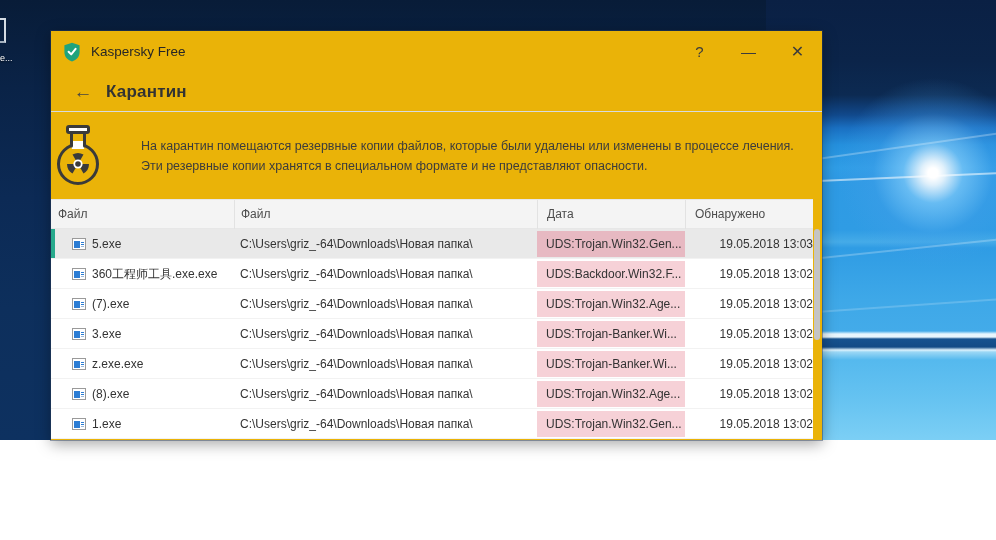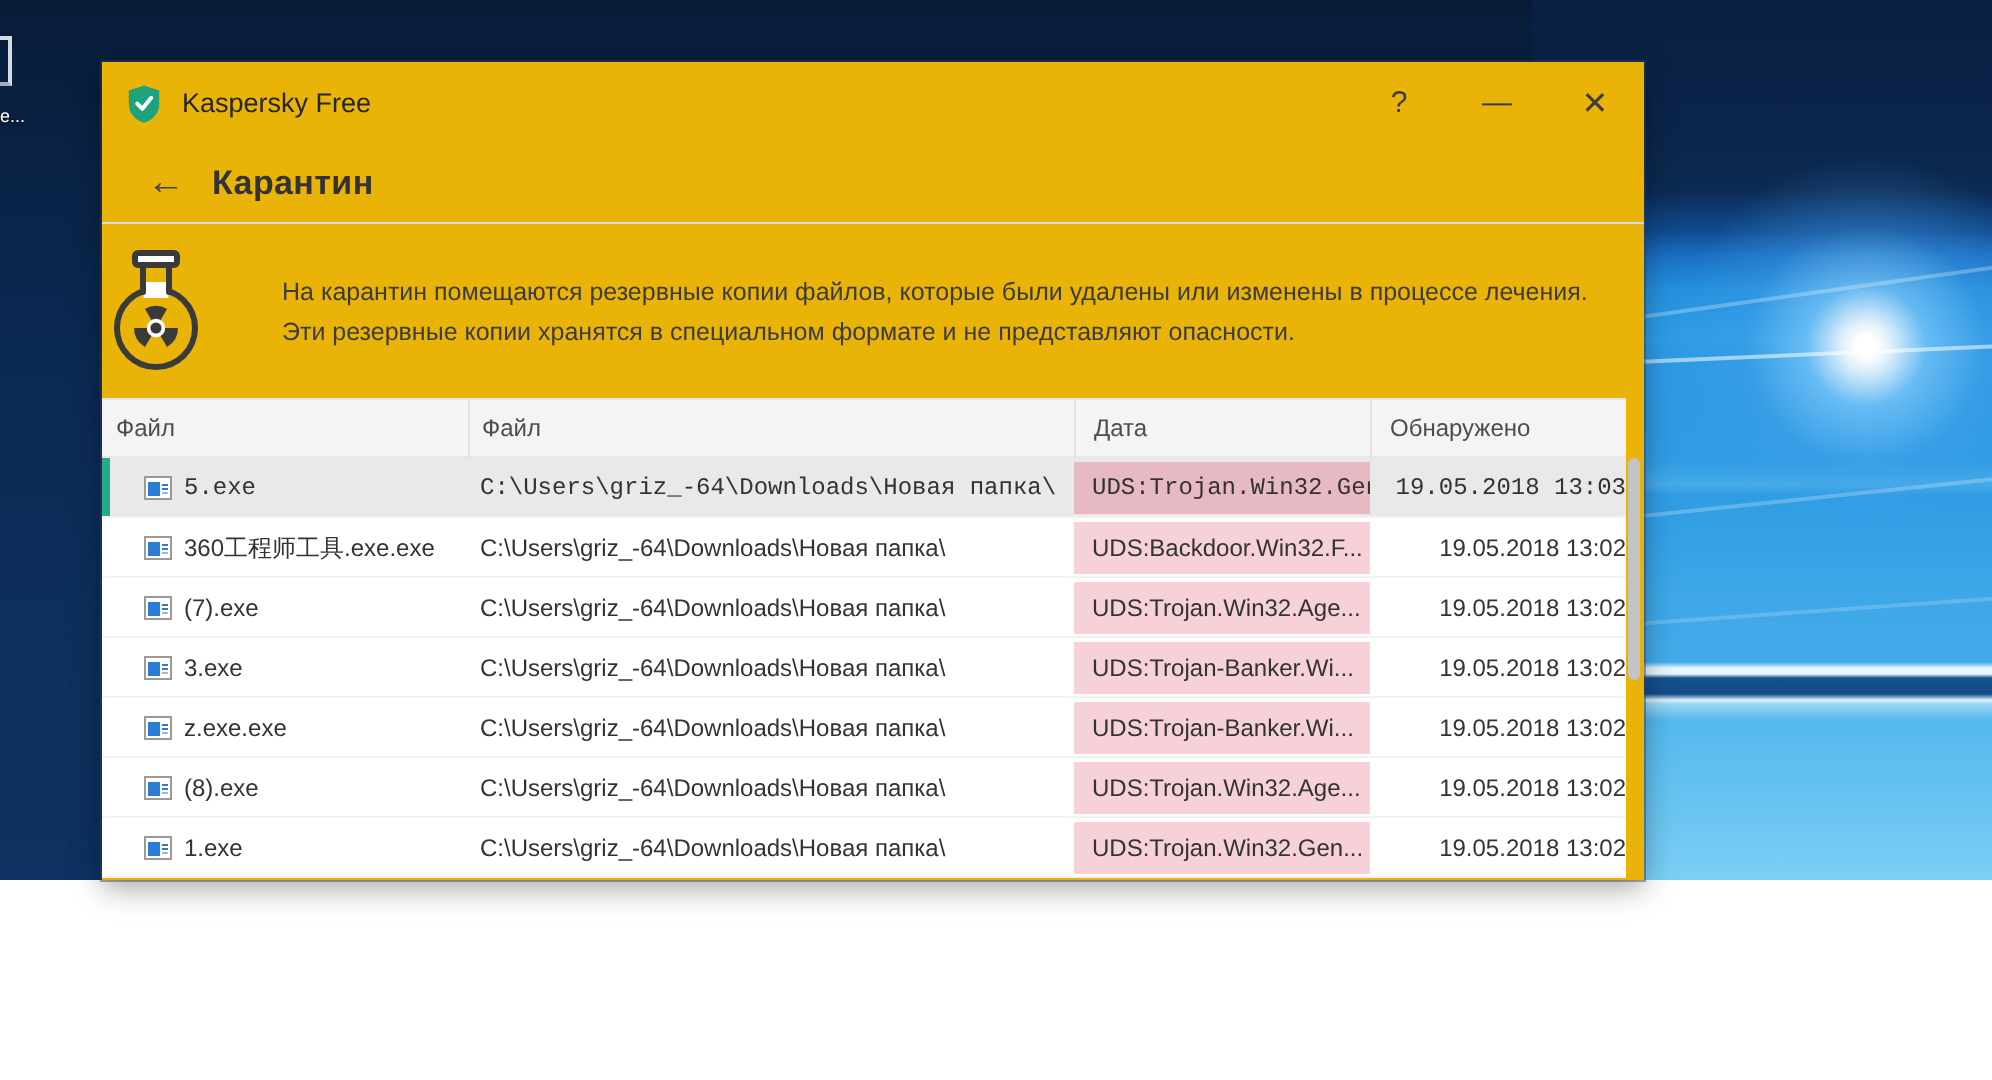--- a/index.html
+++ b/index.html
@@ -59,21 +59,21 @@
     background:#f4f4f4; border-top:1px solid #e7e7e7; border-bottom:1px solid #e7e7e7; align-items:center; }
   .thead .th { font-size:12px; color:#4d4d4d; padding-left:7px; height:30px; line-height:29px; }
   .thead .th + .th { border-left:1px solid #e2e2e2; padding-left:7px; }
   .thead .th:nth-child(2) { padding-left:6px; }
   .thead .th:nth-child(3) { padding-left:9px; }
   .thead .th:nth-child(4) { padding-left:9px; }
 
   .tbody { position:relative; width:762px; }
   .trow { position:relative; display:grid; grid-template-columns:183px 303px 148px 1fr; height:30px;
     align-items:center; border-bottom:1px solid #f2f2f2; background:#ffffff; font-size:12px; color:#333; }
-  .trow.selected { background:#e9e9e9;font-family:Liberation Mono, monospace; }
+  .trow.selected { background:#e9e9e9; }
   .trow.selected::before { content:""; position:absolute; left:0; top:0; width:4px; height:100%; background:#27a98c; }
   .cell-file { display:flex; align-items:center; padding-left:21px; overflow:hidden; white-space:nowrap; }
   .file-ico { width:14px; height:12px; border:1px solid #9a9a9a; background:#ffffff; margin-right:6px; flex:0 0 auto; position:relative; }
   .file-ico::before { content:""; position:absolute; left:1px; top:2px; width:6px; height:7px; background:#2b7cd3; }
   .file-ico::after { content:""; position:absolute; right:1px; top:3px; width:3px; height:1px; background:#2b7cd3; box-shadow:0 2px 0 #2b7cd3, 0 4px 0 #9fb9d8; }
   .cell-path { padding-left:6px; overflow:hidden; white-space:nowrap; }
   .cell-detect { height:26px; margin:2px 0; background:#f6d1d7; display:flex; align-items:center; padding-left:9px; overflow:hidden; white-space:nowrap; }
   .trow.selected .cell-detect { background:#e7b9c2; }
   .cell-date { padding-left:9px; white-space:nowrap;text-align:right; }
 

